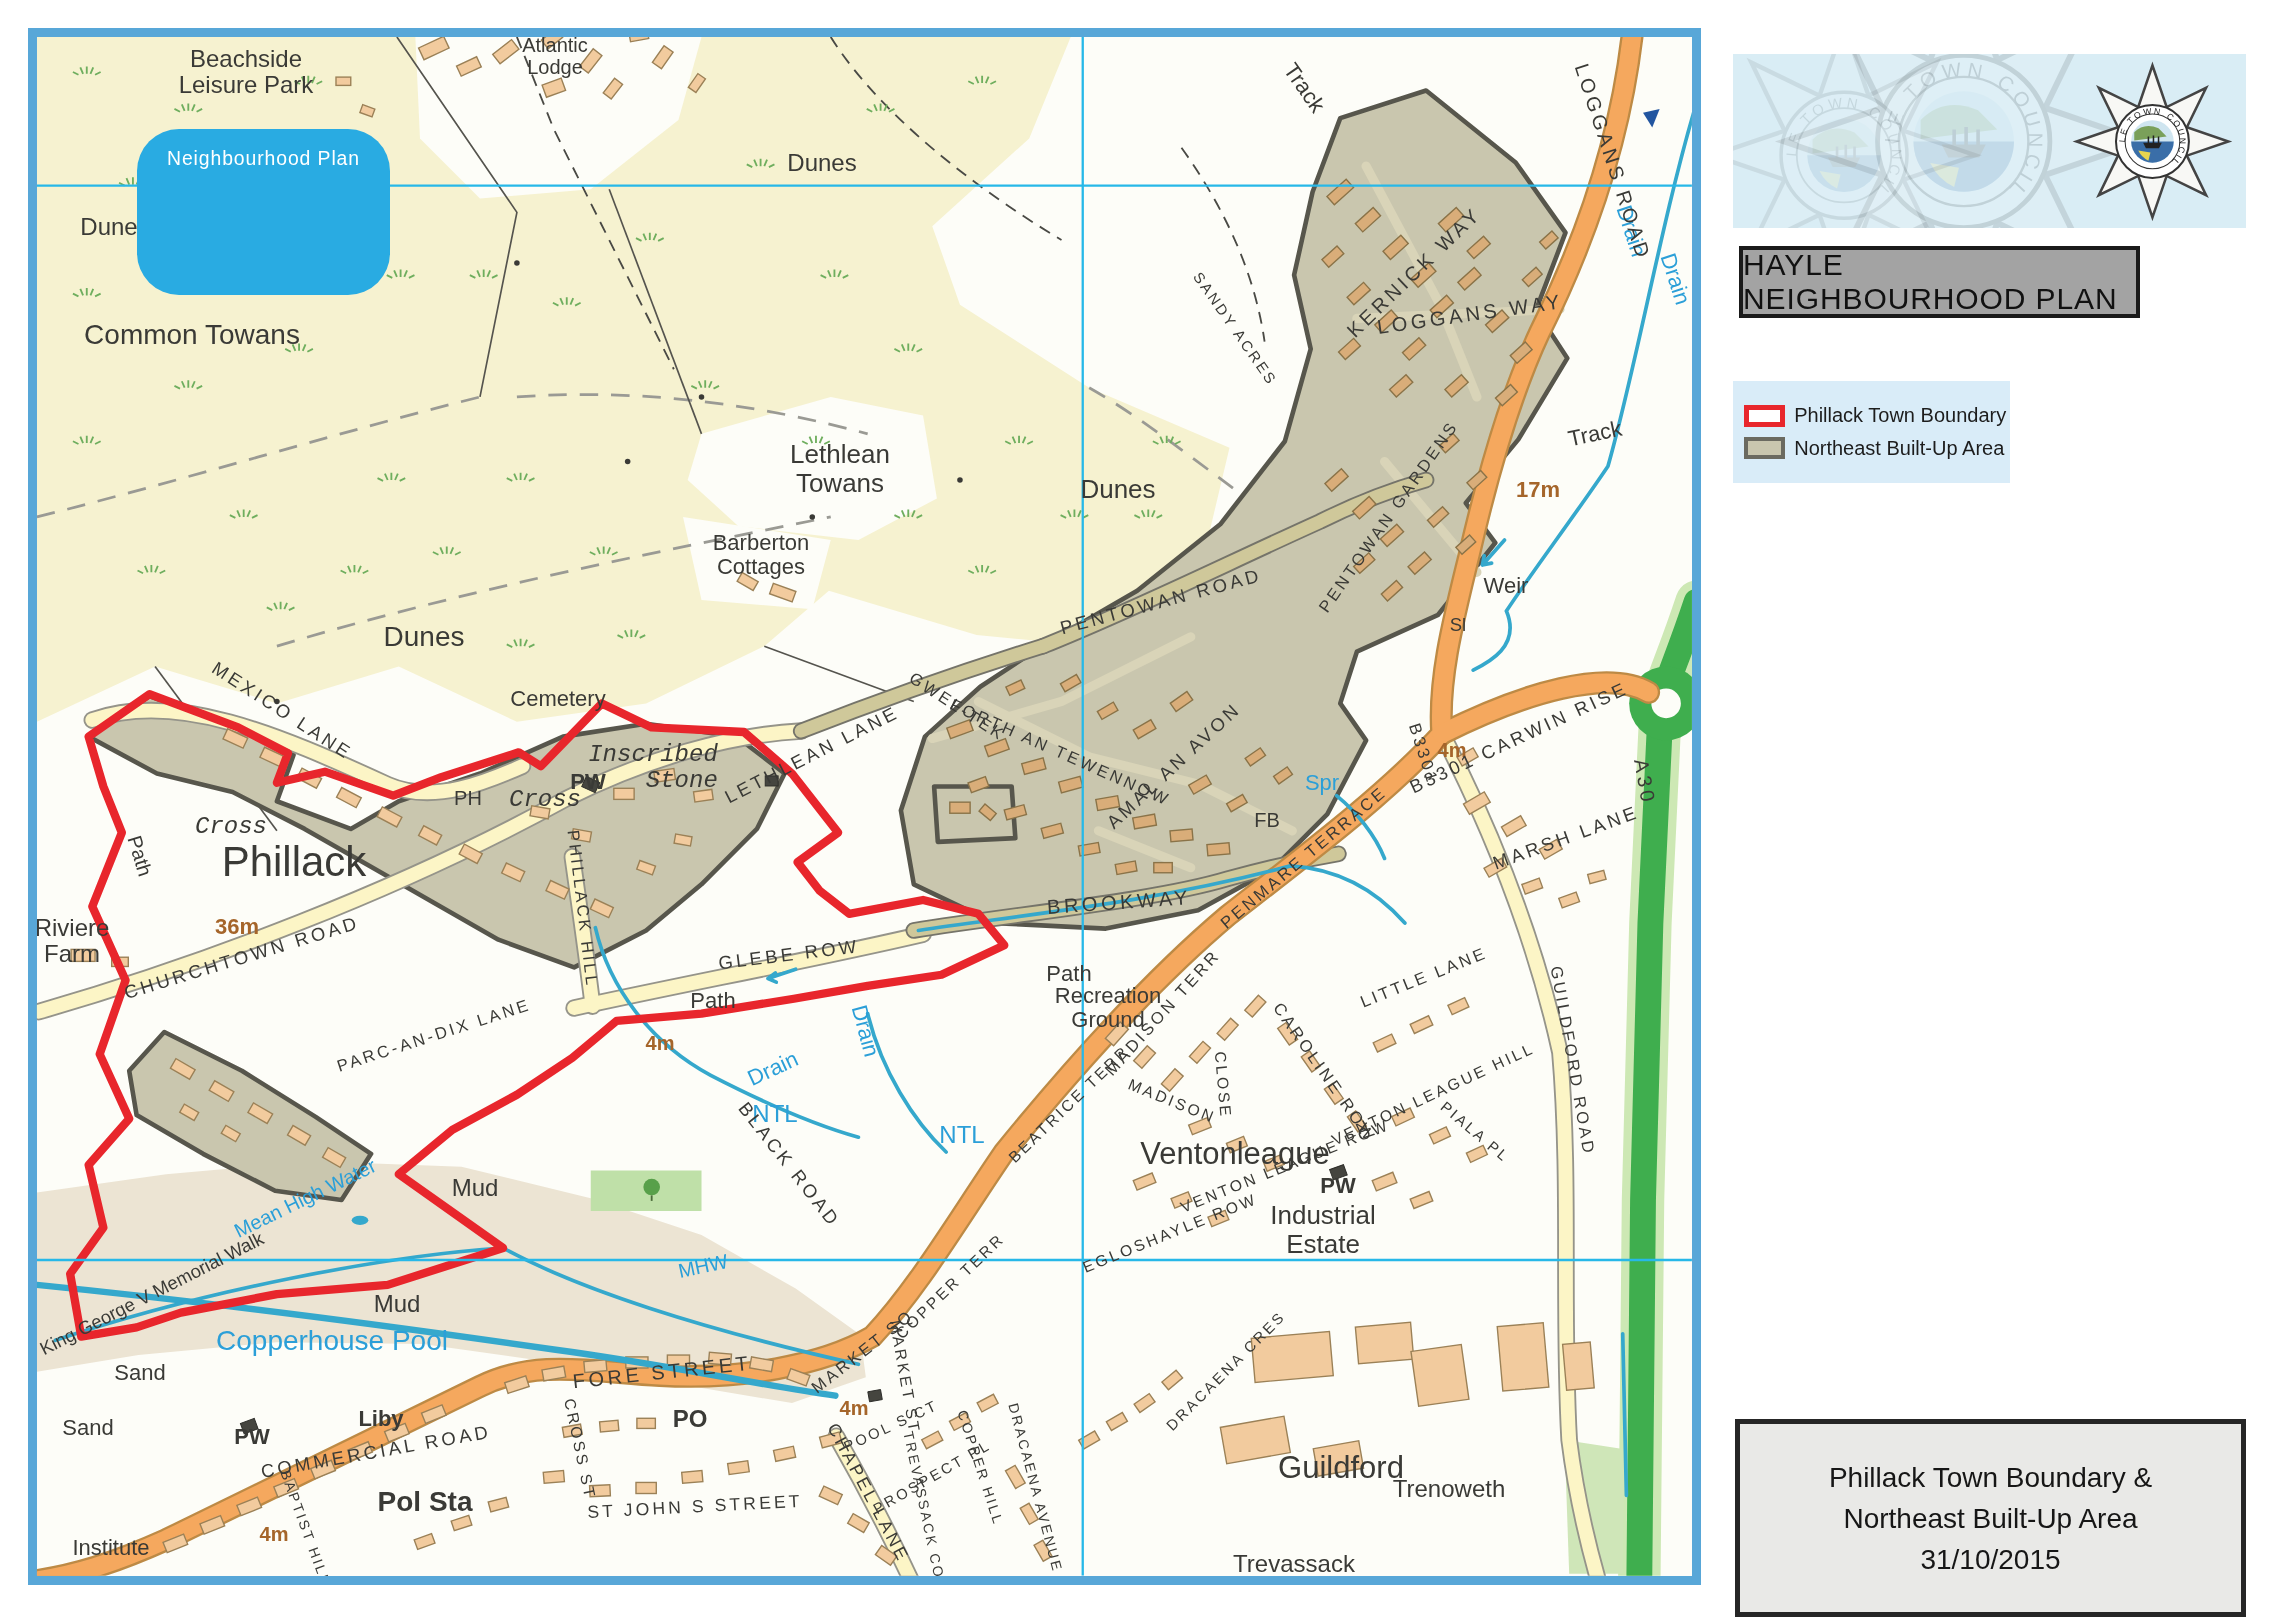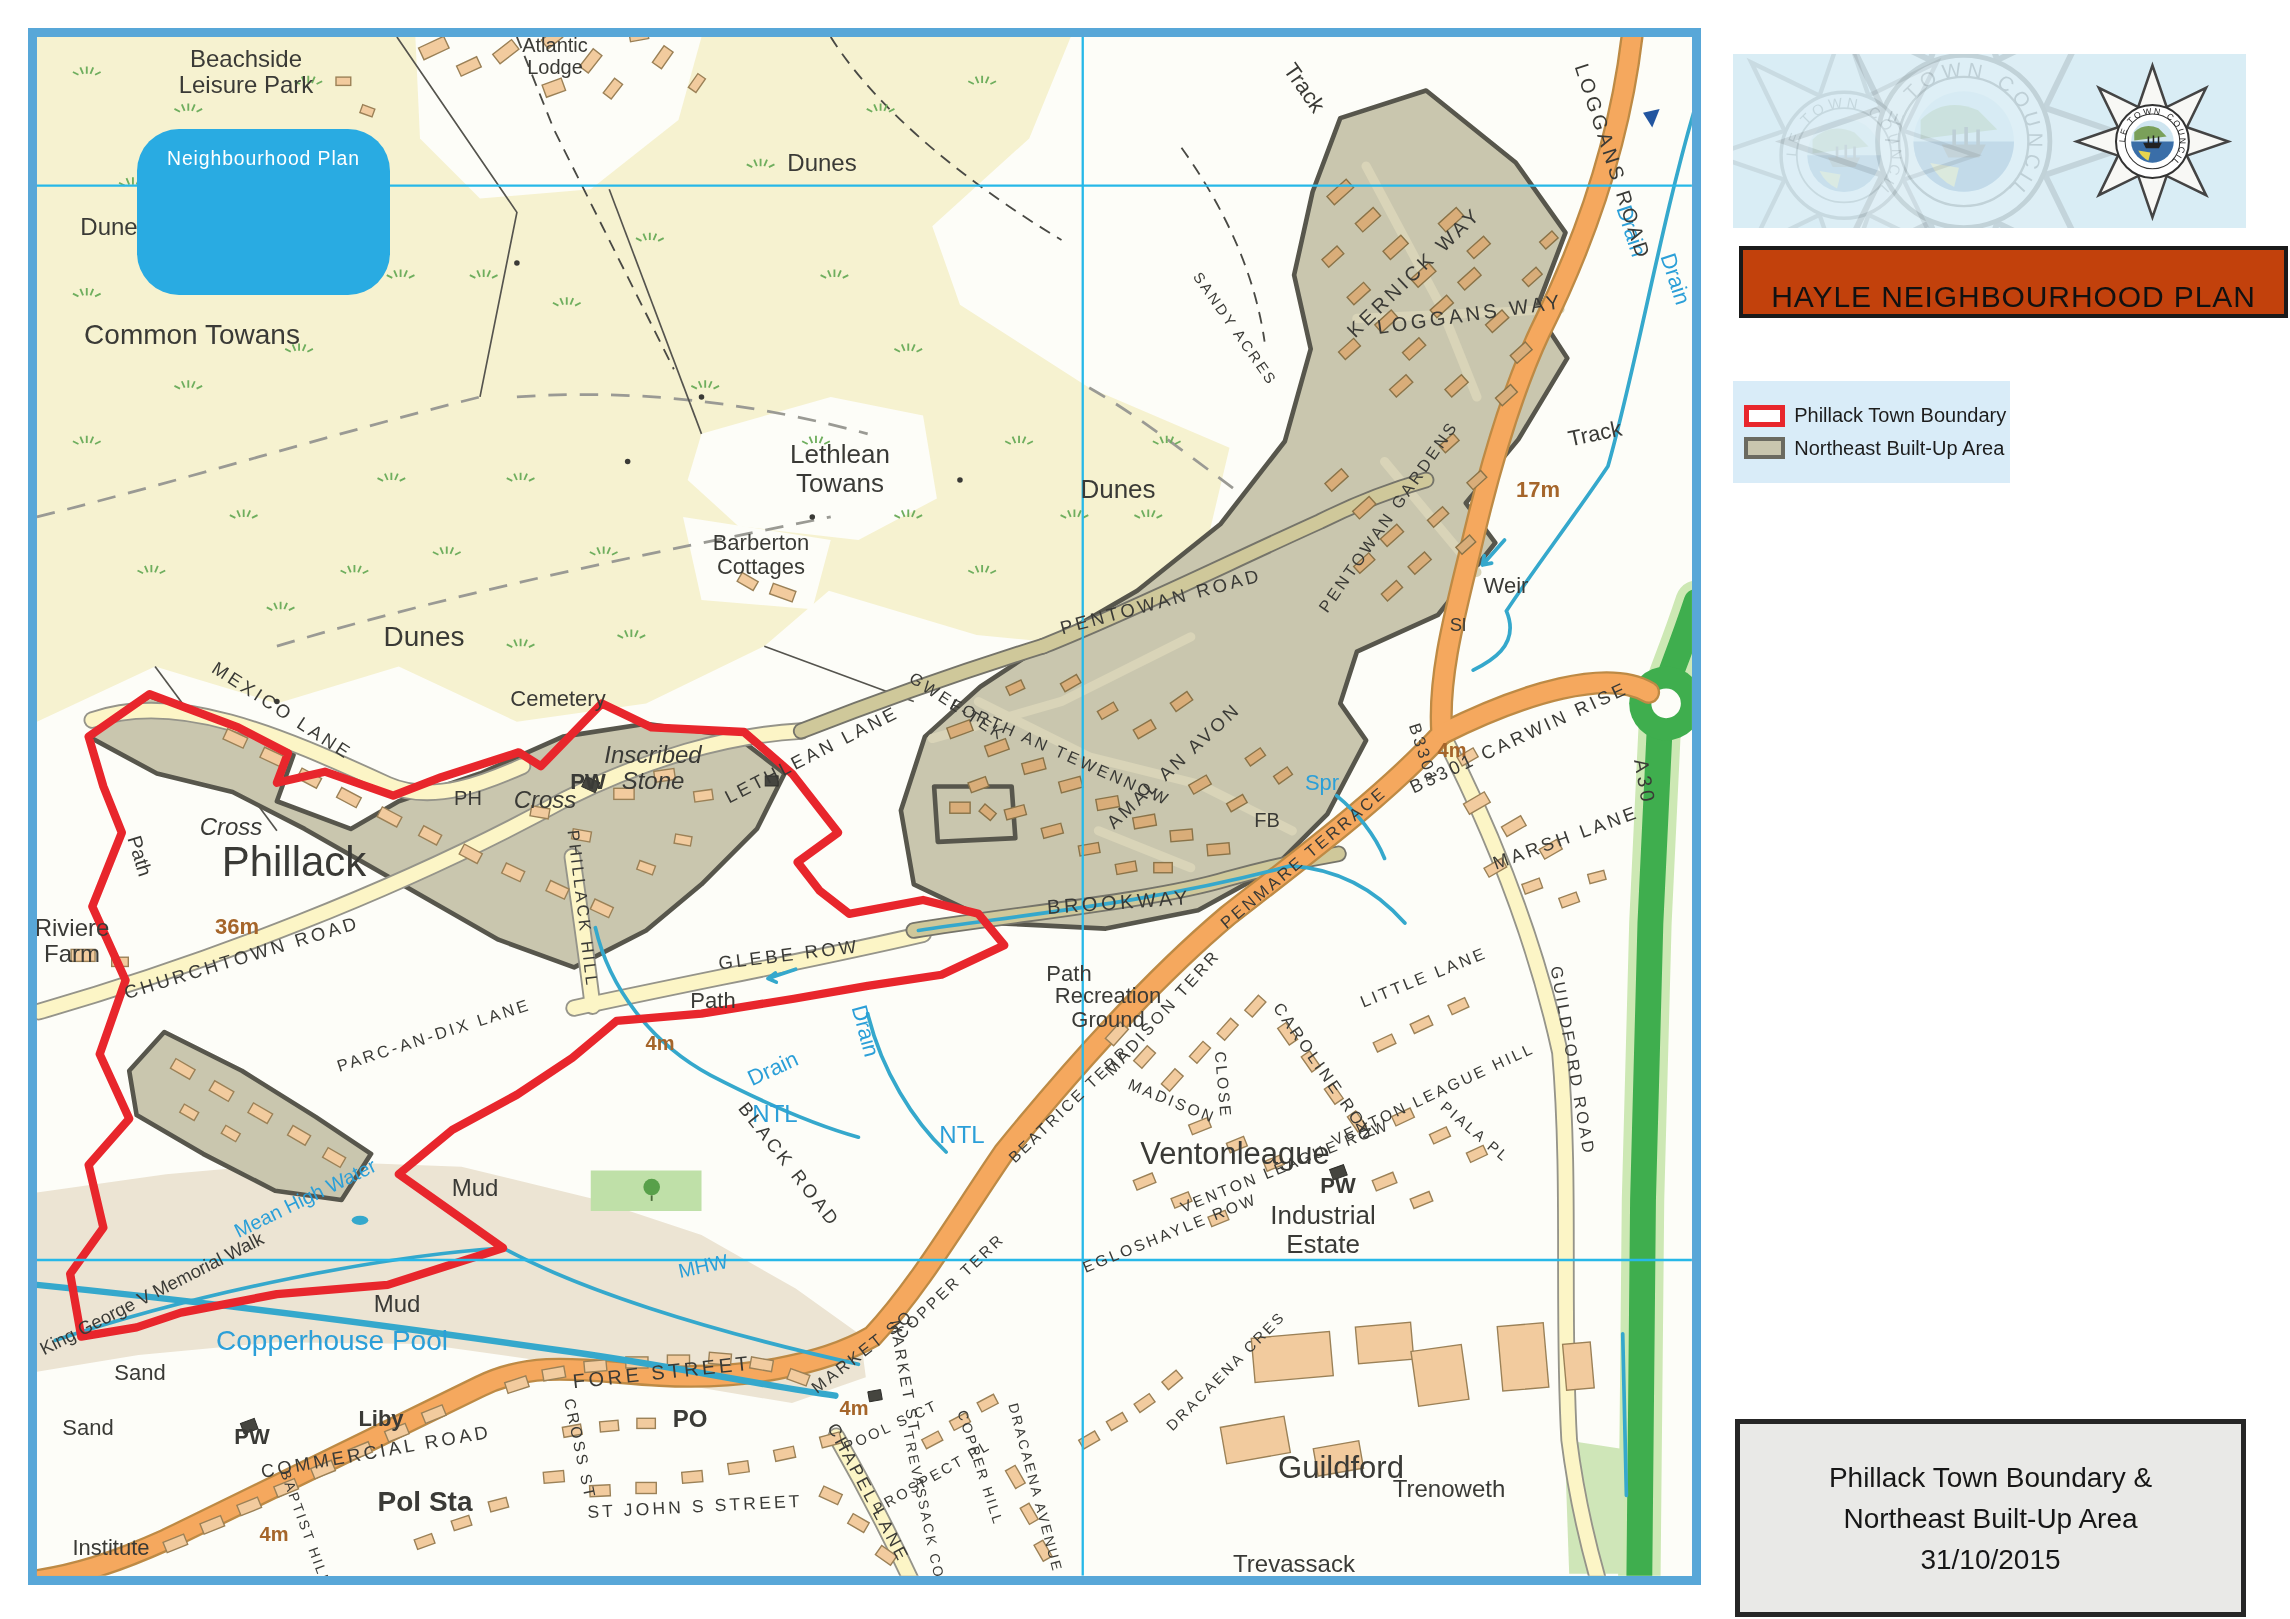--- a/index.html
+++ b/index.html
@@ -7,21 +7,21 @@
        font-family:"Liberation Sans",sans-serif;overflow:hidden;}
   
   #map-bg{position:absolute;left:28px;top:28px;width:1673px;height:1557px;
           box-sizing:border-box;background:#fdfdf8;border:9.2px solid var(--frame_blue);}
   #mapsvg{position:absolute;left:0;top:0;width:2291px;height:1620px;pointer-events:none;}
   #labels{position:absolute;left:37px;top:37px;width:1655px;height:1539px;overflow:hidden;}
   .lbl{position:absolute;white-space:pre-line;text-align:center;line-height:1.1;
        color:var(--ink);transform-origin:center;}
   .lbl.blue{color:var(--blue_label);}
   .lbl.brown{color:var(--brown);font-weight:bold;}
-  .lbl.it{font-family:Liberation Sans, sans-serif;font-style:italic;}
+  .lbl.it{font-family:Liberation Mono, monospace;font-style:italic;text-align:right;}
   .lbl.bd{font-weight:bold;}
   .lbl.rd{letter-spacing:.18em;white-space:pre;}
   
   .cream{fill:var(--cream);}
   .whitepatch{fill:#fdfdf8;}
   .sand{fill:var(--sand);}
   .bu{fill:var(--builtup);stroke:var(--builtupStroke);stroke-width:5;stroke-linejoin:round;}
   .rdin{fill:none;stroke:#d9d4b8;stroke-width:10;stroke-linecap:round;}
   .ycase{fill:none;stroke:#95948a;stroke-width:19;stroke-linecap:round;}
   .yfill{fill:none;stroke:var(--road_yellow);stroke-width:15;stroke-linecap:round;}
@@ -37,23 +37,23 @@
   .grid{stroke:var(--grid_cyan);stroke-width:2.5;}
   .dashblk{fill:none;stroke:#4a4a45;stroke-width:2;stroke-dasharray:13 9;}
   .dashgry{fill:none;stroke:#9a9a94;stroke-width:3;stroke-dasharray:20 14;}
   .fline{fill:none;stroke:#55544e;stroke-width:1.8;}
   .b0{fill:var(--building);stroke:#9b8157;stroke-width:1.5;}
   .b1{fill:var(--buildingDark);stroke:#8a7348;stroke-width:1.5;}
   .b2{fill:#45453f;stroke:#2c2c28;stroke-width:1;}
   
   #banner{position:absolute;left:1733px;top:54px;width:513px;height:174px;
           background:var(--banner_bg);overflow:hidden;}
-  #title-box{position:absolute;left:1739px;top:246px;width:549px;height:72px;
-             box-sizing:border-box;border:4.6px solid #1a1a1a;background:#c2410c;
-             display:flex;align-items:flex-end;justify-content:center;
+  #title-box{position:absolute;left:1739px;top:246px;width:401px;height:72px;
+             box-sizing:border-box;border:4.6px solid #1a1a1a;background:#a3a3a3;
+             display:flex;align-items:center;justify-content:center;
              font-size:30px;letter-spacing:0.9px;color:#111;}
   #legend{position:absolute;left:1733px;top:365px;width:277px;height:102px;
           background:var(--legend_bg);display:flex;flex-direction:column;
           justify-content:center;gap:9.2px;padding-left:11px;box-sizing:border-box;margin-top:16px;}
   .leg-row{display:flex;align-items:center;gap:9.2px;}
   .sw{width:41px;height:22px;box-sizing:border-box;}
   .sw.boundary{border:5.5px solid var(--boundary_red);background:#fff;}
   .sw.builtup{border:4.6px solid #6b6a60;background:var(--builtup);}
   .leg-label{font-size:20px;color:#1d1d1d;}
   #footer-box{position:absolute;left:1735px;top:1419px;width:511px;height:198px;

